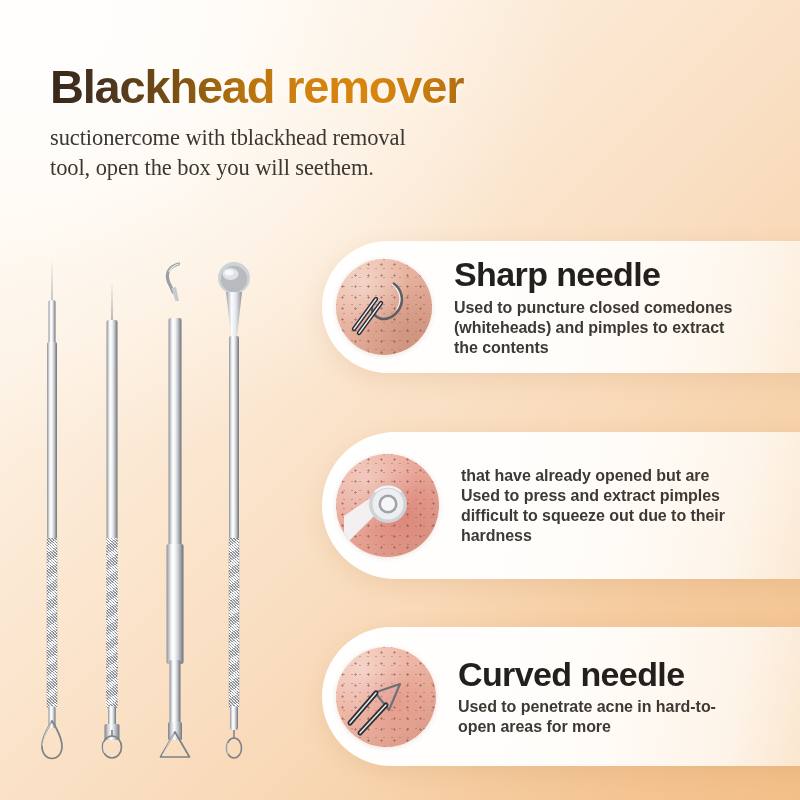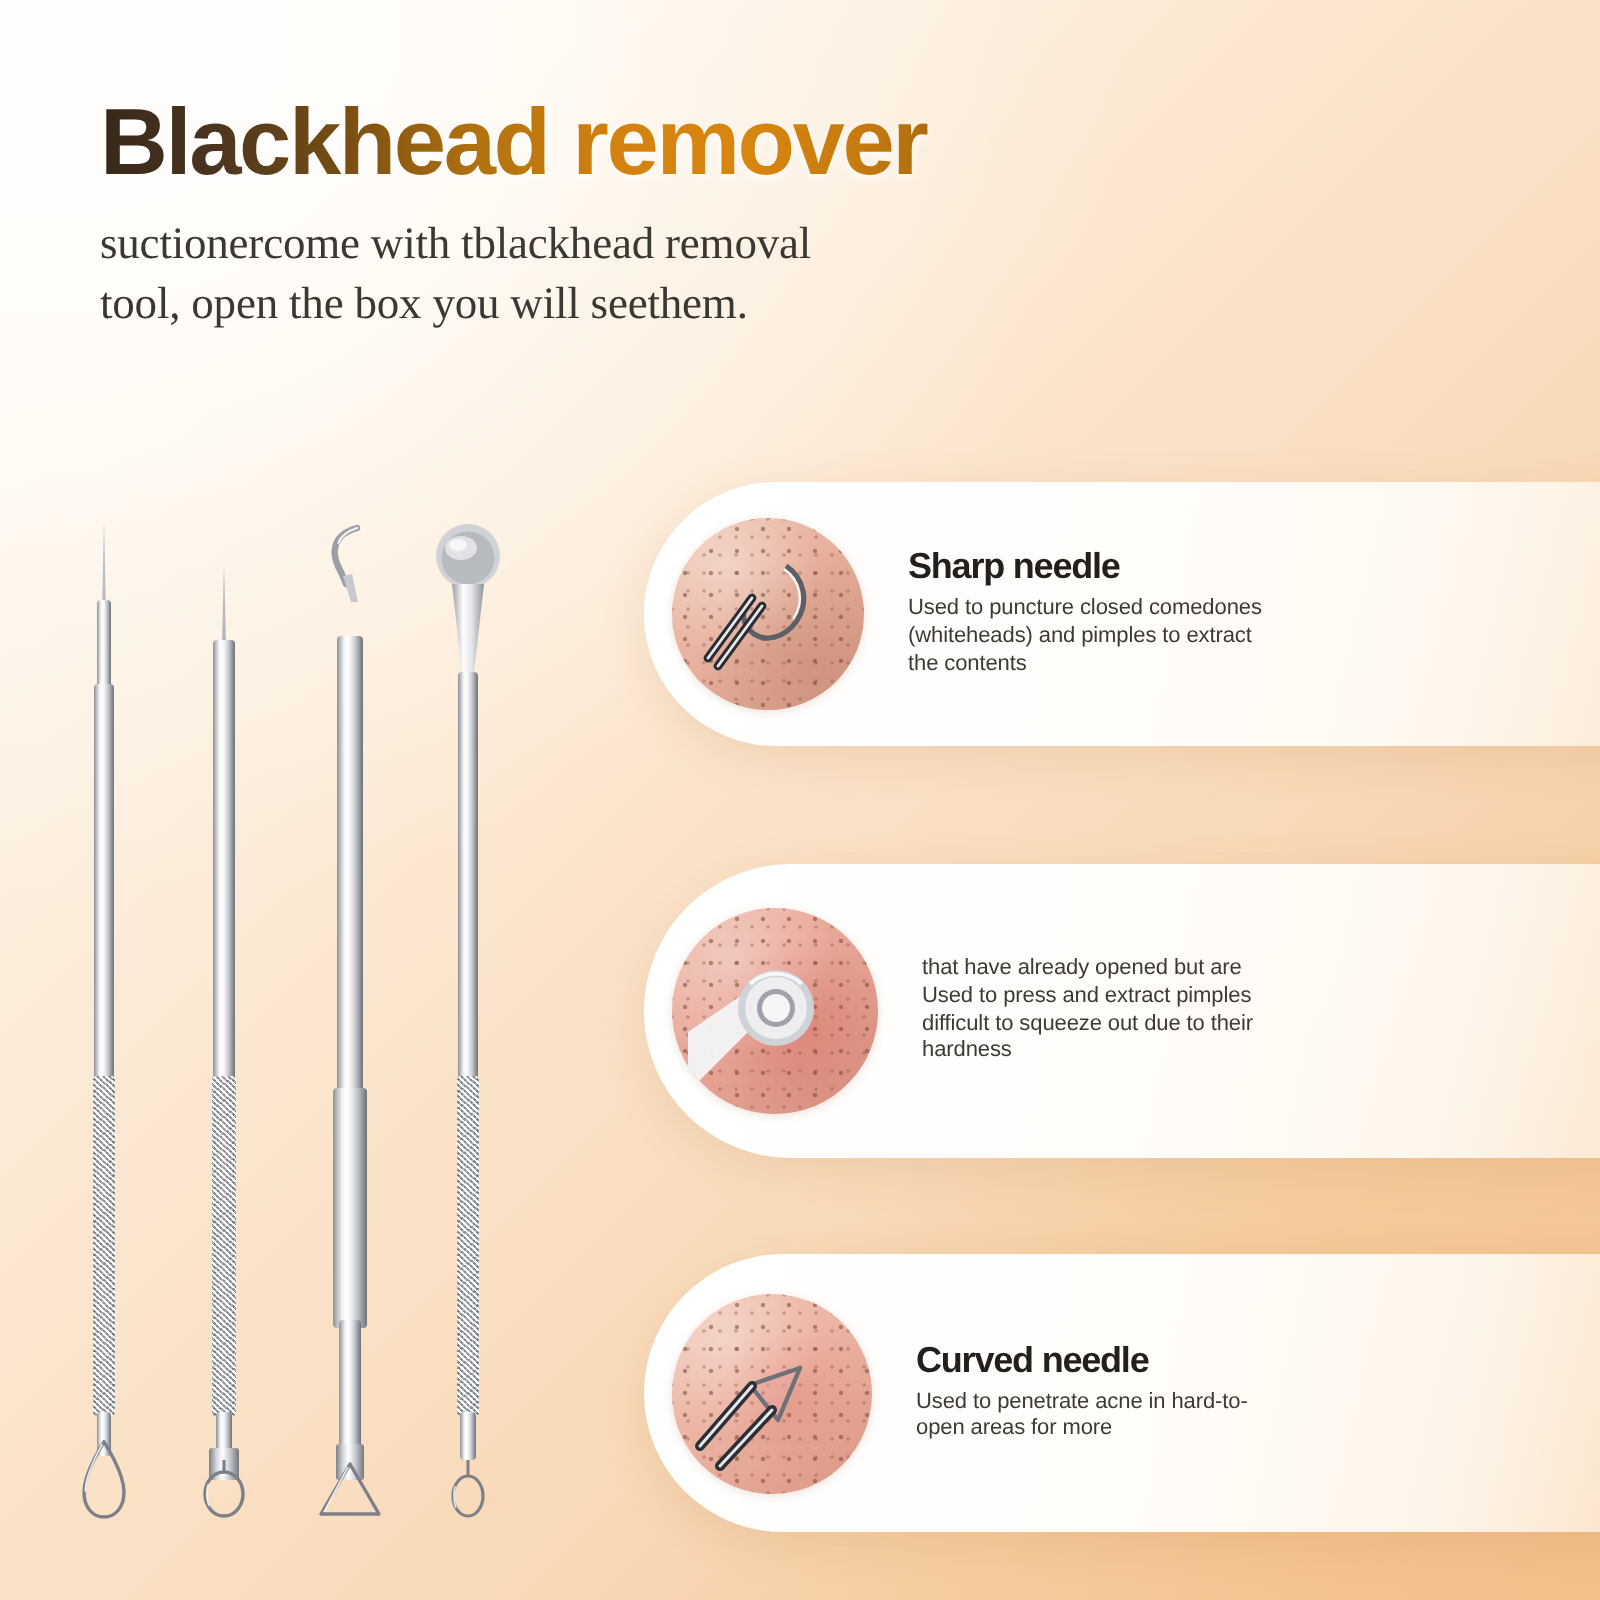--- a/index.html
+++ b/index.html
@@ -39,20 +39,21 @@
     background:linear-gradient(90deg,
        #37281a 0%, #4a3420 9%, #7a4f13 20%, #b4730e 31%,
        #d4820f 42%, #d8860f 52%, #c4790f 62%,
        #8d5612 74%, #4e3620 87%, #30221a 100%);
     -webkit-background-clip:text;
     background-clip:text;
     color:transparent;
     -webkit-text-fill-color:transparent;
     filter:drop-shadow(0 2px 3px rgba(255,255,255,0.85));
     white-space:nowrap;
+    margin-top:16px;
   }
   #subtitle {
     margin-top:11px;
     font-size:22.5px;
     font-weight:300;
     line-height:1.34;
     color:#3b3731;
     letter-spacing:-0.1px;
   }
   #subtitle span { display:block;font-family:Liberation Serif, serif; }
@@ -139,25 +140,25 @@
   }
   .skin-pink {
     background:
       radial-gradient(circle at 26% 22%, rgba(255,255,255,0.34) 0%, rgba(255,255,255,0) 44%),
       radial-gradient(circle at 58% 52%, rgba(226,132,120,0.42) 0%, rgba(226,132,120,0) 46%),
       linear-gradient(142deg,#f2c6b5 0%,#ecb4a3 44%,#e3a392 74%,#d9947f 100%);
   }
 
   .card-text { margin-left:22px; padding-right:30px; }
   .card-head {
-    font-size:18px; font-weight:bold; color:#231f1c;
+    font-size:34px; font-weight:bold; color:#231f1c;
     letter-spacing:-0.6px; line-height:1.1; margin-bottom:4px;
   }
   .card-body {
-    font-size:11px; font-weight:400; color:#3d3934;
+    font-size:16px; font-weight:700; color:#3d3934;
     line-height:1.25; letter-spacing:-0.05px;
   }
   .card-body span { display:block; }
 </style>
 </head>
 <body>
 
 <div id="bg"></div>
 <div id="bg-warm"></div>
 

